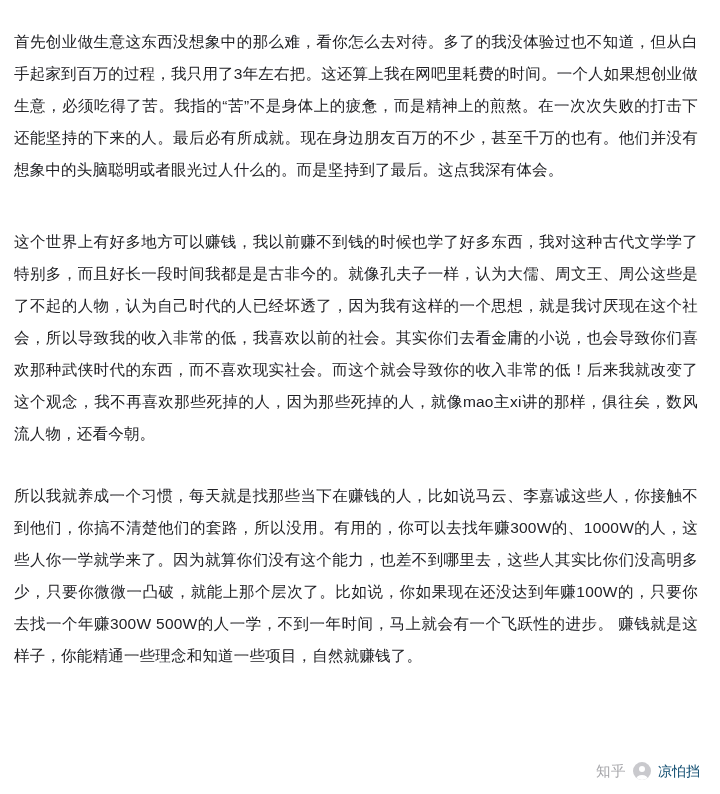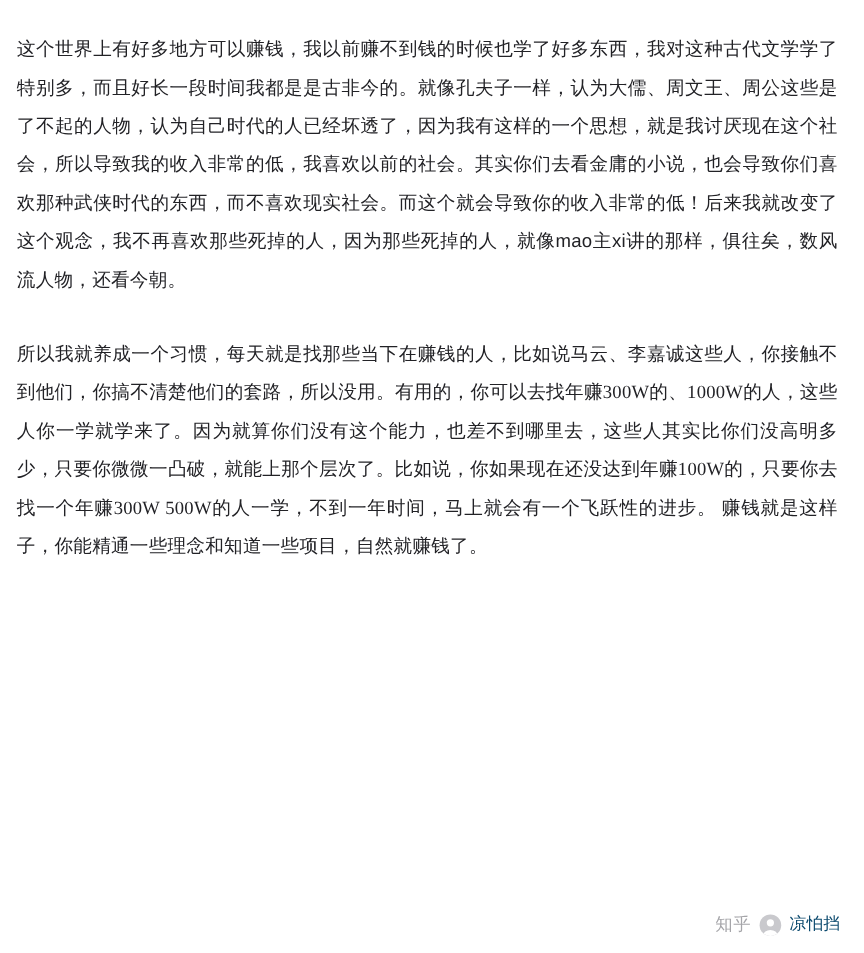--- a/index.html
+++ b/index.html
@@ -27,30 +27,30 @@
     line-height: 32px;
     color: #222226;
     text-align: justify;
     text-justify: inter-ideograph;
     margin: 0 0 30px 0;
     letter-spacing: 0.2px;
     white-space: pre-wrap;
   }
   .para:last-of-type {
     margin-bottom: 0;
-    font-family: Liberation Serif, serif;
   }
   .gap-lg {
     margin-bottom: 40px;
   }
   .footer {
     position: absolute;
     right: 20px;
     bottom: 14px;
     display: flex;
+    align-items: center;
     gap: 7px;
     color: #9a9a9e;
     font-size: 14px;
     line-height: 1;
   }
   .zhihu-mark {
     display: inline-flex;
     align-items: center;
     color: #a5a5a9;
     font-size: 14.5px;
@@ -91,20 +91,21 @@
   .author {
     color: #0c4a6e;
     font-size: 14px;
   }
 </style>
 </head>
 <body>
 
 <div class="page">
 
+  <p class="para gap-lg">首先创业做生意这东西没想象中的那么难，看你怎么去对待。多了的我没体验过也不知道，但从白手起家到百万的过程，我只用了3年左右把。这还算上我在网吧里耗费的时间。一个人如果想创业做生意，必须吃得了苦。我指的“苦”不是身体上的疲惫，而是精神上的煎熬。在一次次失败的打击下还能坚持的下来的人。最后必有所成就。现在身边朋友百万的不少，甚至千万的也有。他们并没有想象中的头脑聪明或者眼光过人什么的。而是坚持到了最后。这点我深有体会。</p>
 
   <p class="para">这个世界上有好多地方可以赚钱，我以前赚不到钱的时候也学了好多东西，我对这种古代文学学了特别多，而且好长一段时间我都是是古非今的。就像孔夫子一样，认为大儒、周文王、周公这些是了不起的人物，认为自己时代的人已经坏透了，因为我有这样的一个思想，就是我讨厌现在这个社会，所以导致我的收入非常的低，我喜欢以前的社会。其实你们去看金庸的小说，也会导致你们喜欢那种武侠时代的东西，而不喜欢现实社会。而这个就会导致你的收入非常的低！后来我就改变了这个观念，我不再喜欢那些死掉的人，因为那些死掉的人，就像mao主xi讲的那样，俱往矣，数风流人物，还看今朝。</p>
 
   <p class="para">所以我就养成一个习惯，每天就是找那些当下在赚钱的人，比如说马云、李嘉诚这些人，你接触不到他们，你搞不清楚他们的套路，所以没用。有用的，你可以去找年赚300W的、1000W的人，这些人你一学就学来了。因为就算你们没有这个能力，也差不到哪里去，这些人其实比你们没高明多少，只要你微微一凸破，就能上那个层次了。比如说，你如果现在还没达到年赚100W的，只要你去找一个年赚300W 500W的人一学，不到一年时间，马上就会有一个飞跃性的进步。 赚钱就是这样子，你能精通一些理念和知道一些项目，自然就赚钱了。</p>
 
   <div class="footer">
     <span class="zhihu-mark">知乎</span>
     <span class="avatar"></span>
     <span class="author">凉怕挡</span>
   </div>

